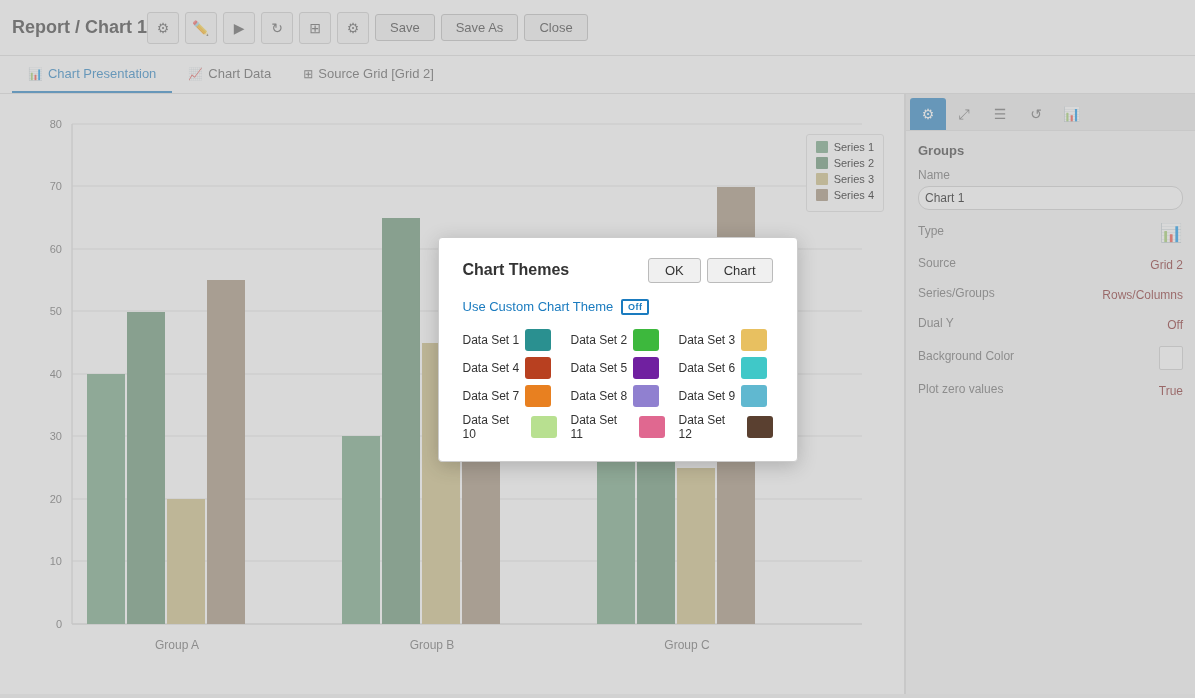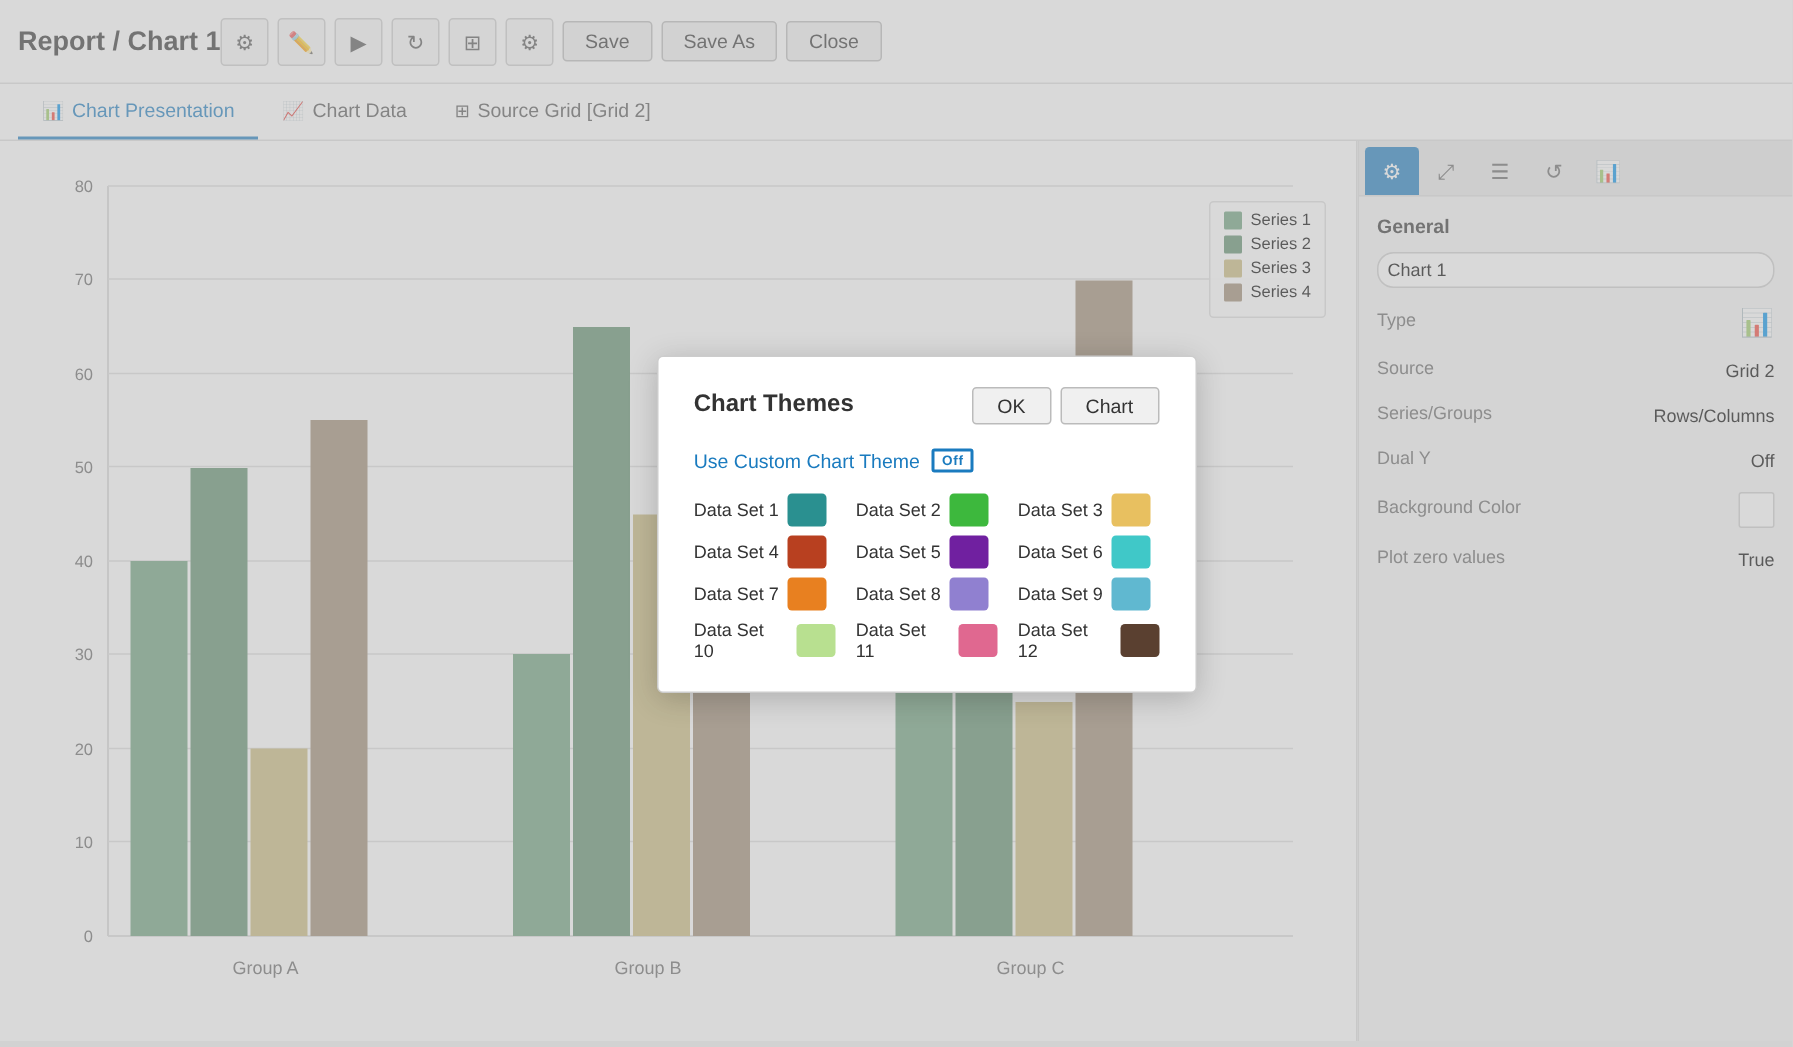--- a/index.html
+++ b/index.html
@@ -63,21 +63,21 @@
     .panel-tab.active { background: #1a7bbf; color: #fff; }
     .panel-content { padding: 12px; flex: 1; overflow-y: auto; }
     .section-title { font-size: 13px; font-weight: 600; color: #333; margin-bottom: 10px; }
     .field-row { margin-bottom: 12px; }
     .field-label { font-size: 12px; color: #666; margin-bottom: 4px; }
     .field-value { display: flex; align-items: center; justify-content: space-between; }
     .field-input {
       width: 100%; padding: 4px 6px; border: 1px solid #ccc; border-radius: 11px;
       background: #fff; font-size: 12px;
     }
-    .field-link { color: #000000; font-size: 12px; }
+    .field-link { color: #7f1d1d; font-size: 12px; }
     .color-swatch { width: 24px; height: 24px; border: 1px solid #ccc; background: #fff; border-radius: 2px; }
     .legend-item { display: flex; align-items: center; gap: 6px; margin-bottom: 4px; font-size: 11px; }
     .legend-box { width: 12px; height: 12px; border-radius: 1px; }
 
     
     .modal-overlay {
       position: fixed; top: 0; left: 0; width: 1195px; height: 698px;
       background: rgba(180,180,180,0.5); display: flex; align-items: center; justify-content: center;
       z-index: 100;
     }
@@ -93,21 +93,21 @@
     .modal-buttons { display: flex; gap: 6px; }
     .modal-btn {
       padding: 4px 16px; border: 1px solid #bbb; border-radius: 3px;
       cursor: pointer; font-size: 13px;
     }
     .modal-btn-ok { background: #f0f0f0; color: #333; }
     .modal-btn-cancel { background: #f0f0f0; color: #333; }
 
     
     .custom-theme-row {
-      display: flex; align-items: flex-end; gap: 8px; margin-bottom: 14px;
+      display: flex; align-items: center; gap: 8px; margin-bottom: 14px;
     }
     .custom-theme-label { color: #1a7bbf; font-size: 13px; font-weight: 500; }
     .toggle-off {
       display: inline-block; width: 28px; height: 16px; border: 2px solid #1a7bbf;
       border-radius: 2px; font-size: 9px; color: #1a7bbf; text-align: center; line-height: 12px;
       font-weight: bold; letter-spacing: 0.5px;
     }
 
     
     .dataset-grid {
@@ -232,23 +232,24 @@
 
   <div class="right-panel">
     <div class="panel-tabs">
       <button class="panel-tab active">⚙</button>
       <button class="panel-tab">⤢</button>
       <button class="panel-tab">☰</button>
       <button class="panel-tab">↺</button>
       <button class="panel-tab">📊</button>
     </div>
     <div class="panel-content">
-      <div class="section-title">General</div>
-
-      <div class="field-row">
+      <div class="section-title">Groups</div>
+
+      <div class="field-row">
+        <div class="field-label">Name</div>
         <input class="field-input" type="text" value="Chart 1" style="">
       </div>
 
       <div class="field-row">
         <div class="field-value">
           <span class="field-label">Type</span>
           <span style="font-size:18px; color:#555;">📊</span>
         </div>
       </div>
 

